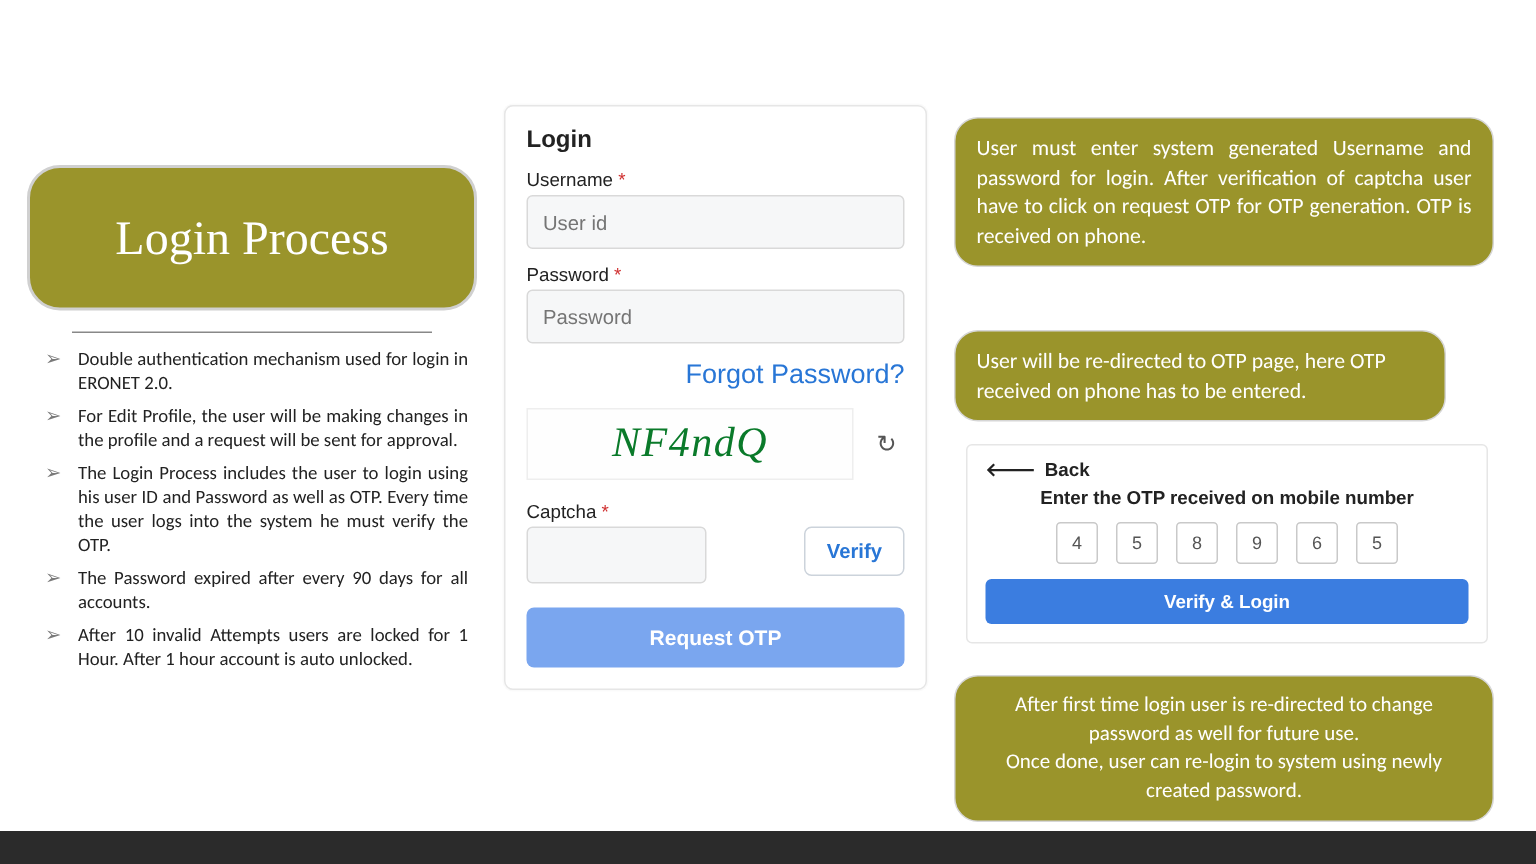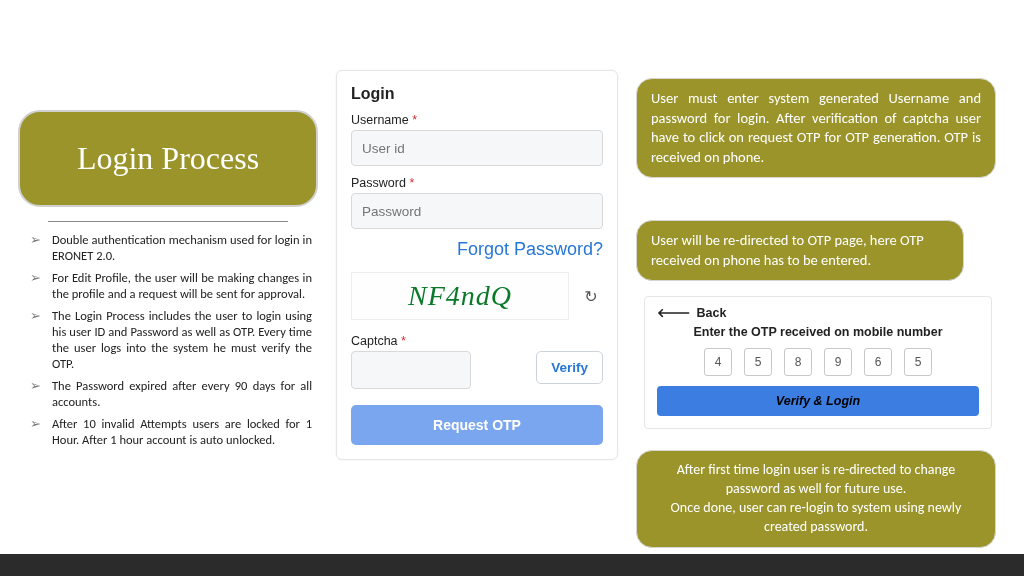--- a/index.html
+++ b/index.html
@@ -222,26 +222,25 @@
     font-size: 12px;
     color: #555;
     display: flex;
     align-items: center;
     justify-content: center;
   }
   .verify-login {
     width: 100%;
     height: 30px;
     background: #3b7de0;
-    color: #000000;
+    color: #ffffff;
     border: none;
     border-radius: 4px;
     font-size: 12.5px;
     font-weight: 700;
-    font-style: italic;
   }
 
   .bottom-bar {
     position: absolute;
     left: 0;
     bottom: 0;
     width: 1024px;
     height: 22px;
     background: #2b2b2b;
   }

